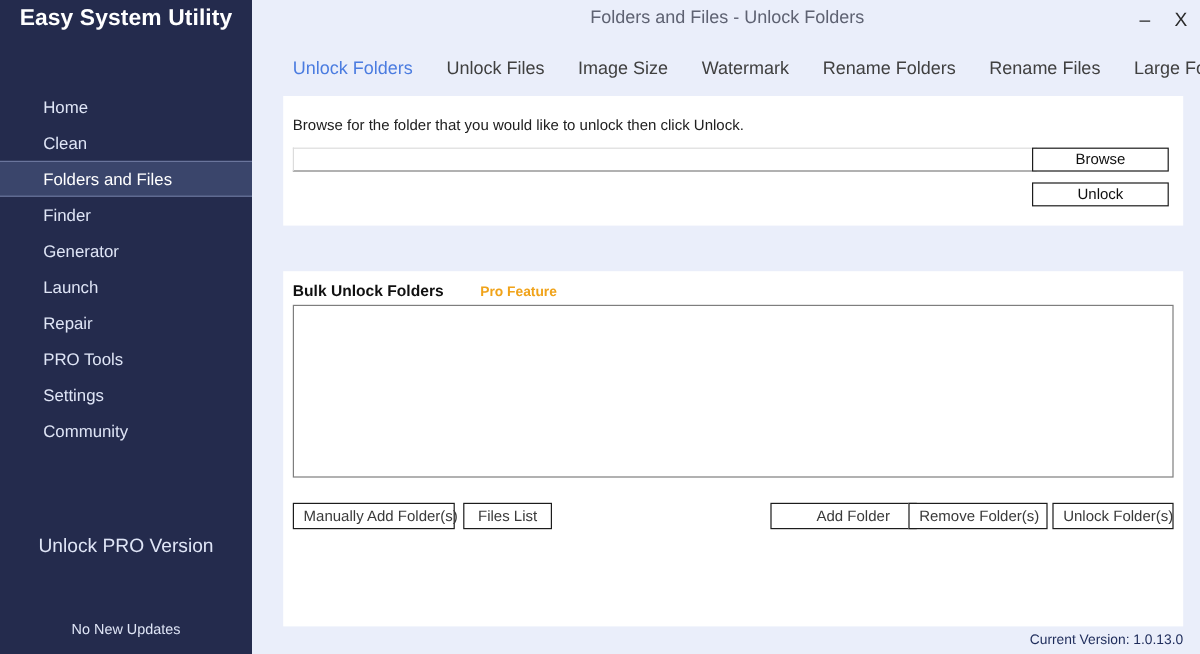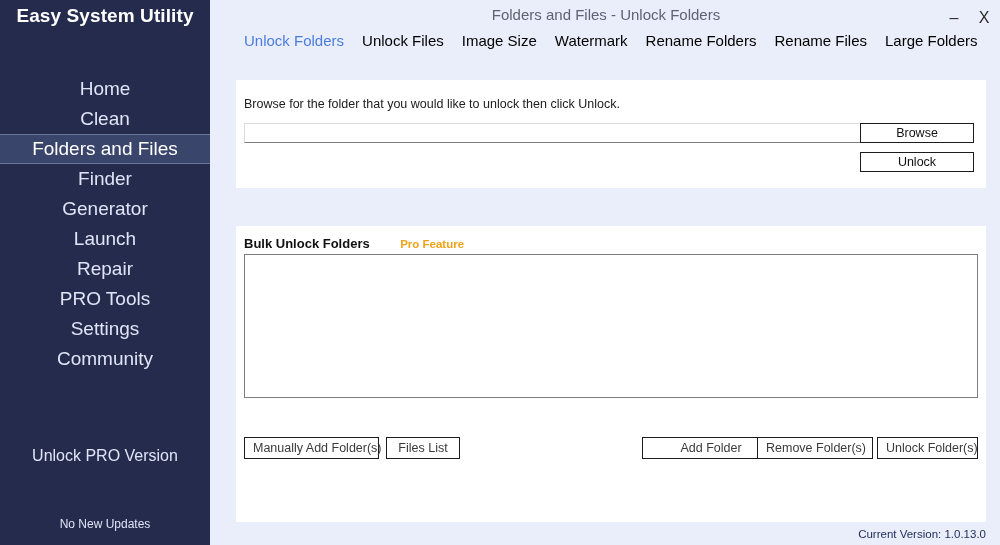--- a/index.html
+++ b/index.html
@@ -40,24 +40,24 @@
     color: #ffffff;
     padding-top: 5px;
     letter-spacing: 0.1px;
   }
   #sidebar-nav {
     margin-top: 47px;
   }
   .nav-item {
     height: 30px;
     line-height: 30px;
-    text-align: center;
-    font-size: 19px;
+    font-size: 14px;
     color: #dfe5f6;
     box-sizing: border-box;
+    padding-left: 36px;
   }
   .nav-item.active {
     background: #3a456b;
     border-top: 1px solid #6a759c;
     border-bottom: 1px solid #6a759c;
     line-height: 28px;
     color: #ffffff;
   }
   #sidebar-footer {
     position: absolute;
@@ -116,26 +116,26 @@
     user-select: none;
   }
   #btn-minimize { right: 36px; font-size: 16px; }
   #btn-close { right: 6px; font-size: 16px; }
 
   
   #tabs {
     height: 34px;
     padding-left: 32px;
     display: flex;
-    align-items: flex-start;
-    gap: 18px;
+    align-items: flex-end;
+    gap: 28px;
   }
   .tab {
     font-size: 15px;
-    color: #000000;
+    color: #404040;
     cursor: pointer;
     white-space: nowrap;
   }
   .tab.active {
     color: #4b7ce0;
   }
 
   
   .panel {
     position: absolute;
@@ -221,21 +221,20 @@
     height: 22px;
     box-sizing: border-box;
     border: 1px solid #1c1c1c;
     background: #ffffff;
     font-family: "Liberation Sans", sans-serif;
     font-size: 12.5px;
     color: #3a3a3a;
     cursor: pointer;
     padding: 0 8px;
     white-space: nowrap;
-    margin-top: 18px;
   }
   #btn-manual-add { left: 8px; top: 193px; width: 135px; }
   #btn-clear-list { left: 150px; top: 193px; width: 74px; }
   #btn-add-folder { left: 406px; top: 193px; width: 122px; padding-left: 24px; }
   #btn-remove-folders { left: 521px; top: 193px; width: 116px; }
   #btn-unlock-folders { left: 641px; top: 193px; width: 101px; }
 
   #version-label {
     position: absolute;
     right: 14px;

